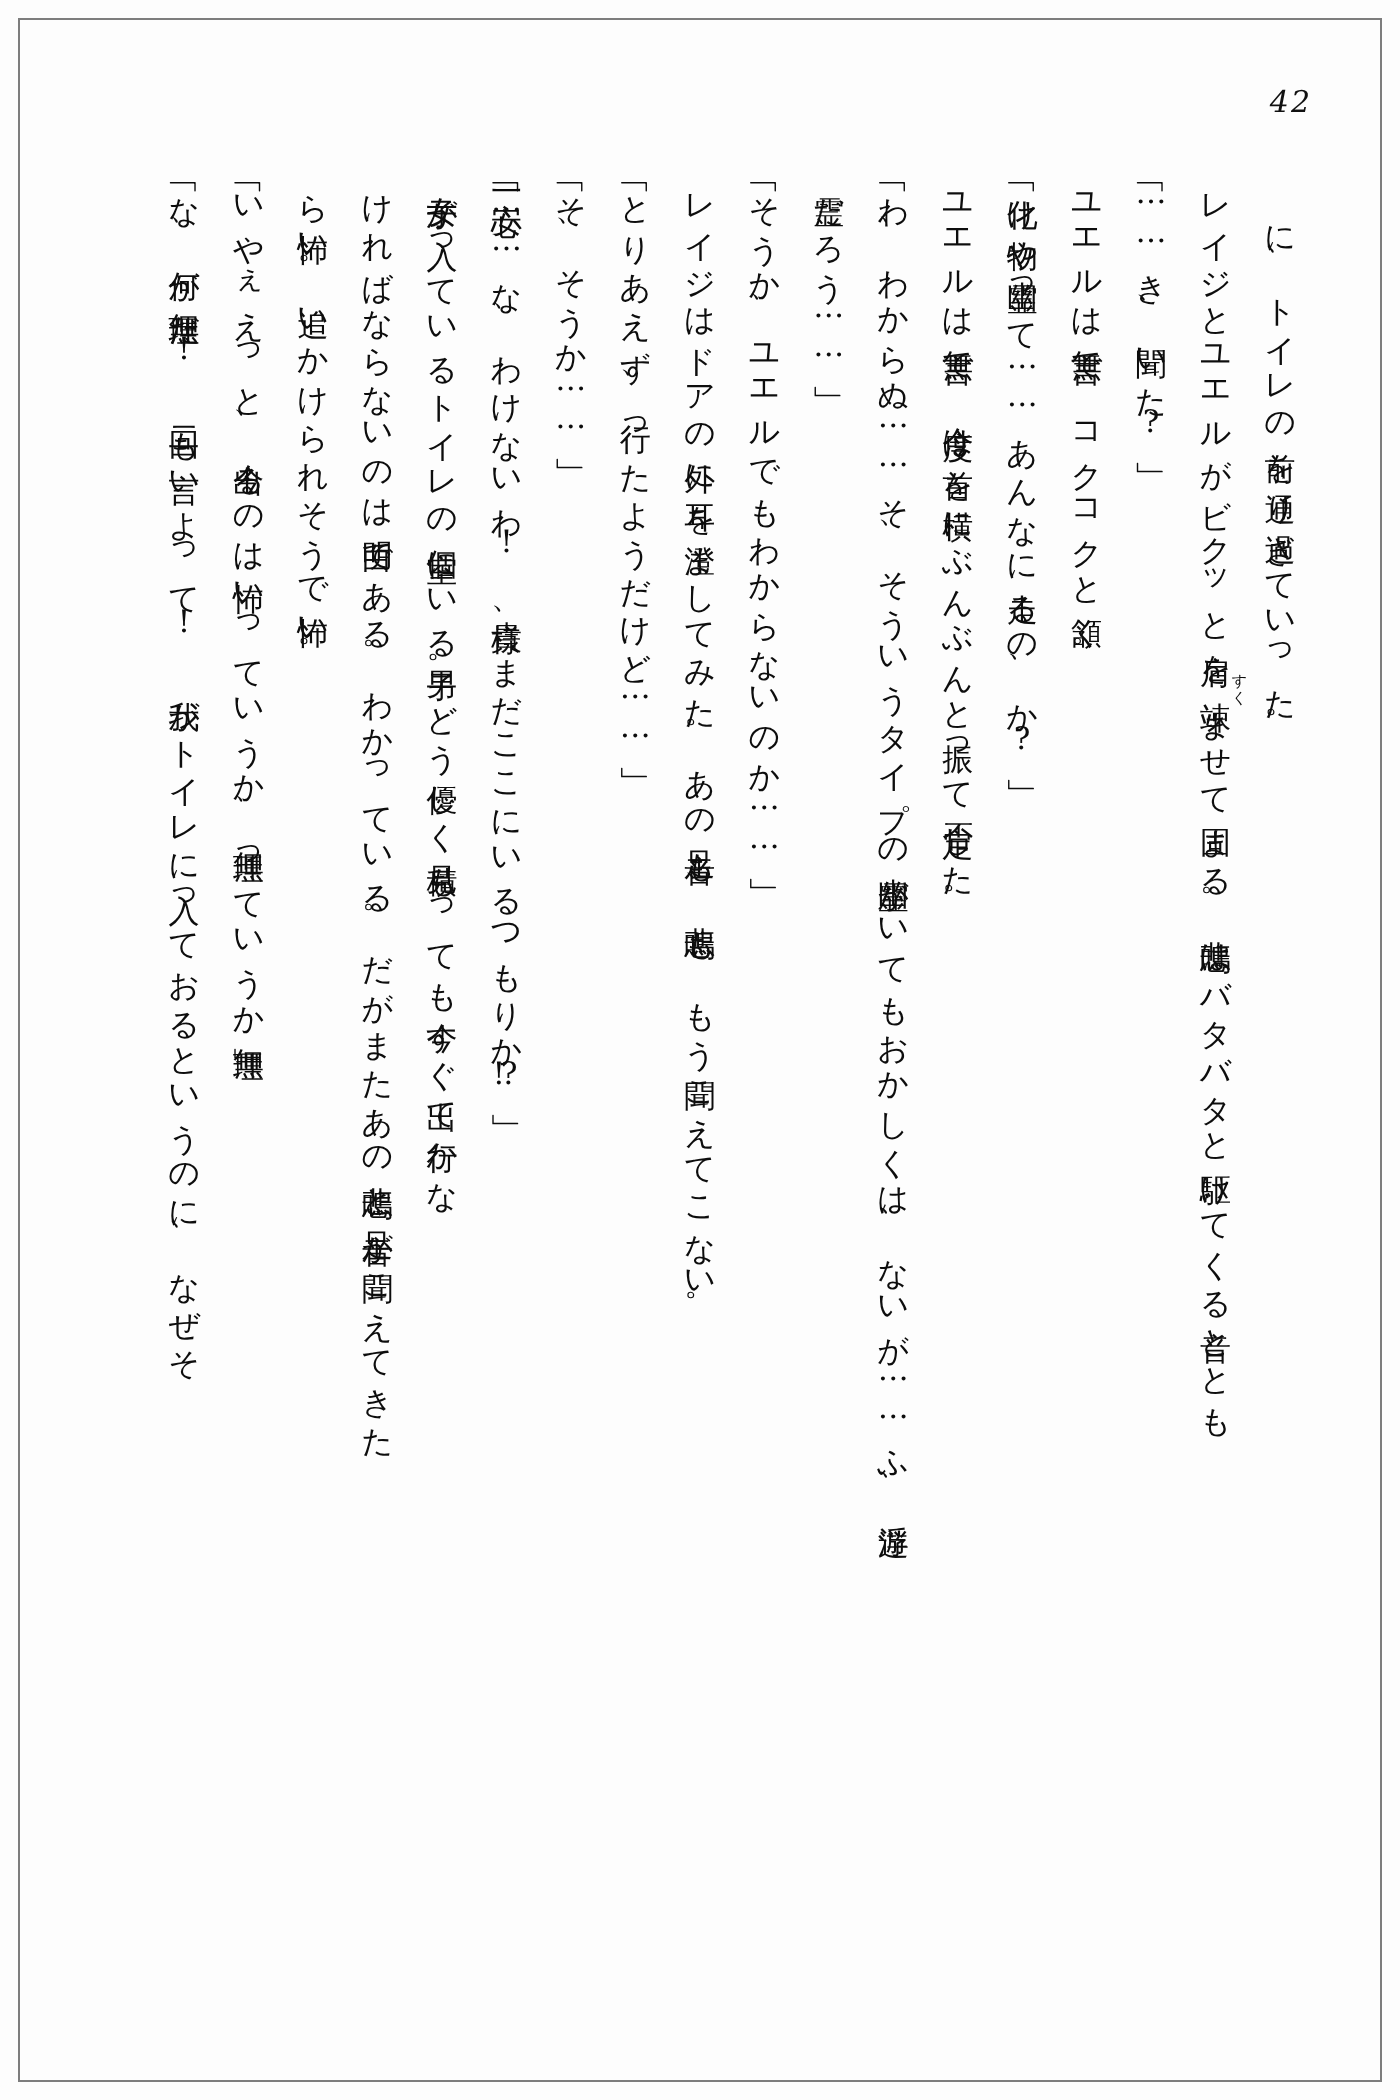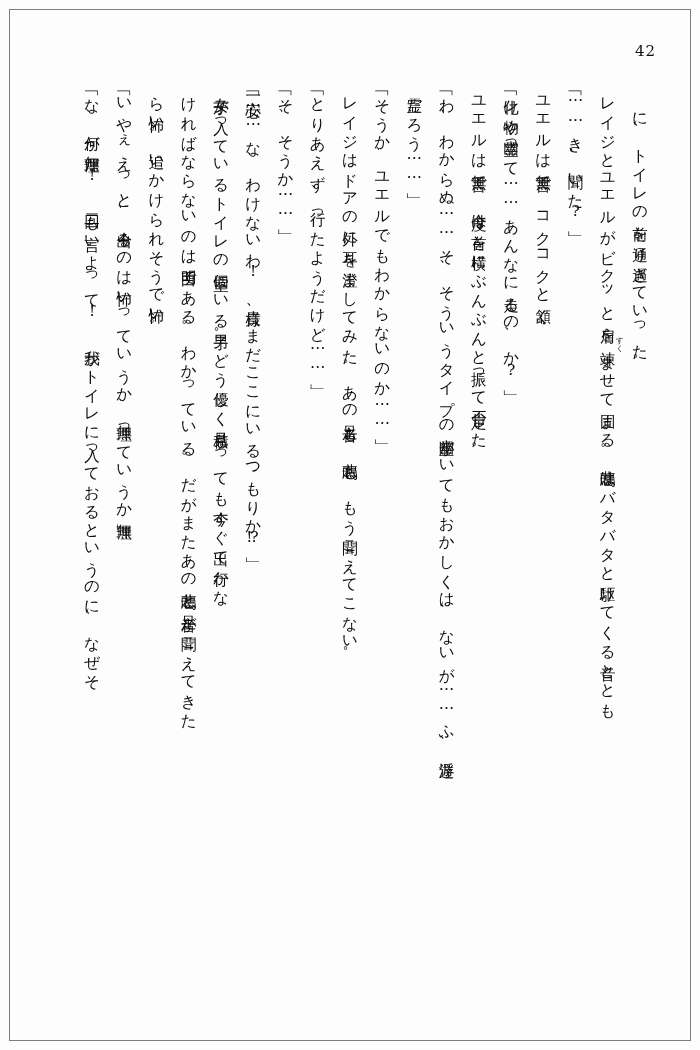--- a/index.html
+++ b/index.html
@@ -31,20 +31,21 @@
     pointer-events: none;
   }
   #page-number {
     position: absolute;
     top: 42px;
     right: 44px;
     font-family: "DejaVu Serif", "Liberation Serif", serif;
     font-size: 15px;
     letter-spacing: 1px;
     color: #111;
+    font-style: italic;
   }
   
   #text-body {
     position: absolute;
     top: 86px;
     right: 44px;
     left: 44px;
     height: 916px;
     writing-mode: vertical-rl;
     -webkit-writing-mode: vertical-rl;

